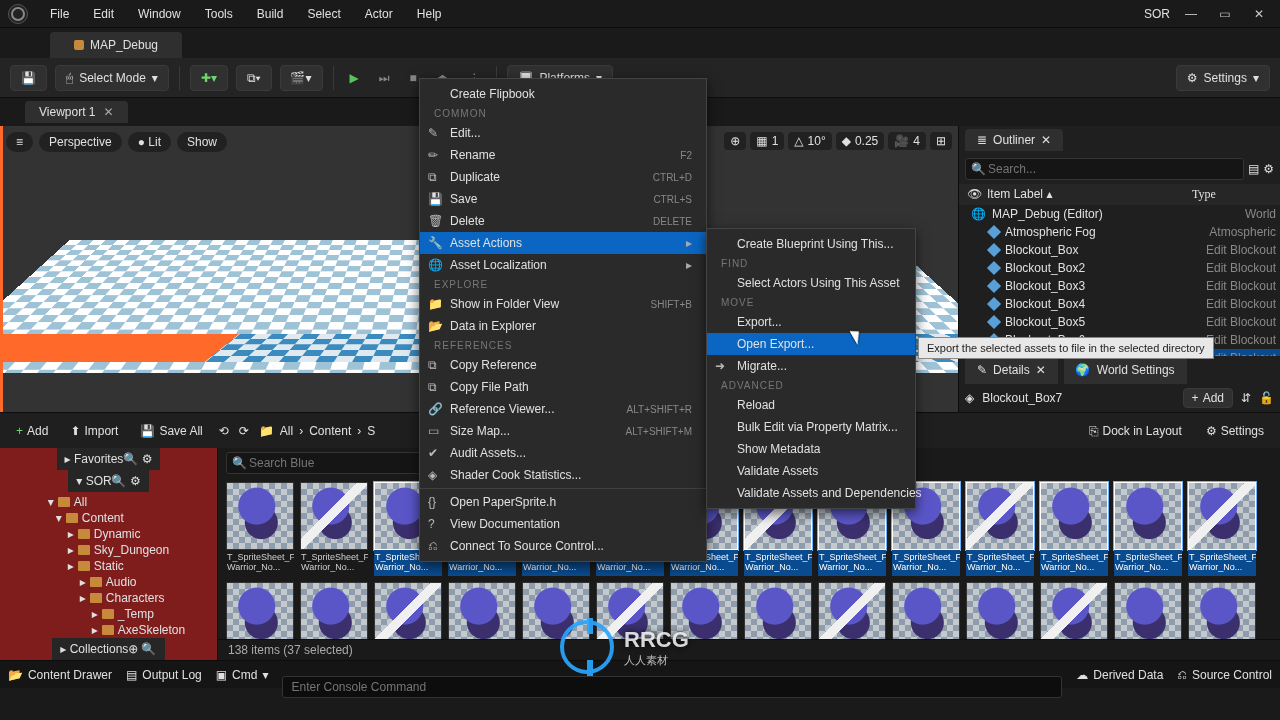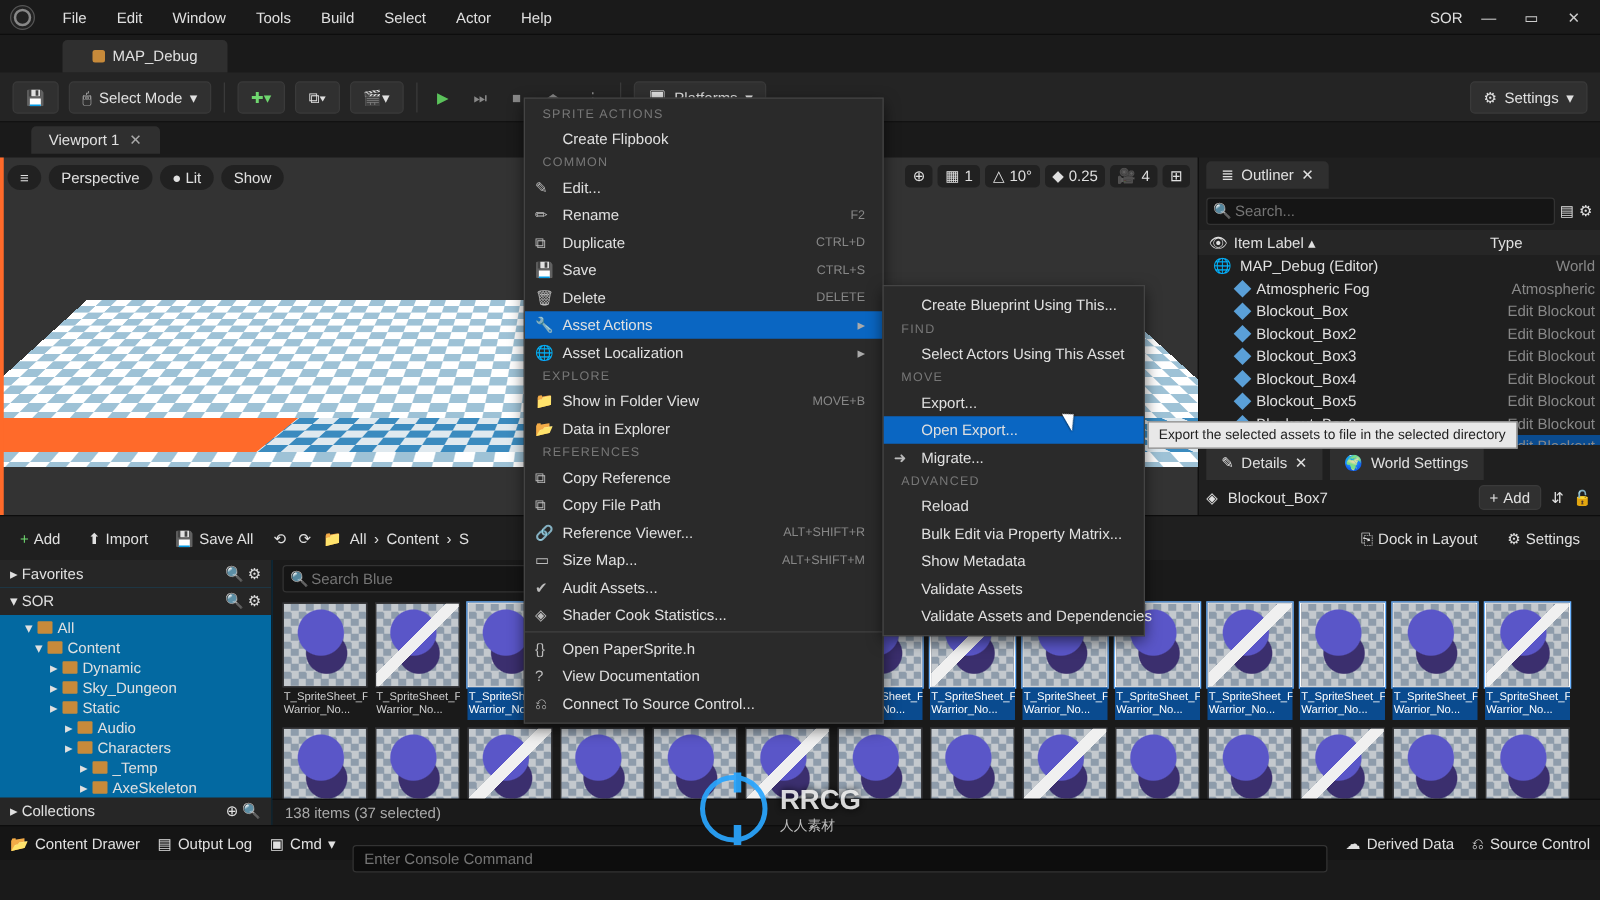--- a/index.html
+++ b/index.html
@@ -70,21 +70,21 @@
 .dw .t { background:#2f2f2f; padding:4px 12px; border-radius:4px 4px 0 0; display:flex; align-items:center; gap:6px; margin-left:6px; }
 .details-bar { display:flex; align-items:center; padding:4px 6px; gap:8px; background:#1f1f1f; }
 .details-bar .add { background:#303030; border:1px solid #3a3a3a; border-radius:4px; padding:2px 8px; display:flex; align-items:center; gap:4px; cursor:pointer; }
 
 
 .cb-toolbar { height:36px; background:#1f1f1f; display:flex; align-items:center; padding:0 10px; gap:10px; border-top:1px solid #0d0d0d; }
 .cb-btn { display:flex; align-items:center; gap:4px; cursor:pointer; padding:4px 6px; border-radius:4px; }
 .cb-btn.green { color:#6fd66f; }
 .breadcrumb { display:flex; align-items:center; gap:6px; }
 .cb-body { display:flex; height:212px; background:#1a1a1a; }
-.sources { width:218px; background:#0369a1; border-right:1px solid #0d0d0d; display:flex; flex-direction:column; }
+.sources { width:218px; background:#7f1d1d; border-right:1px solid #0d0d0d; display:flex; flex-direction:column;align-items:center; }
 .src-sec { padding:4px 8px; background:#262626; display:flex; align-items:center; justify-content:space-between; }
 .tree { flex:1; overflow:hidden; padding:2px 0; }
 .tree .node { padding:1px 4px 1px 20px; display:flex; align-items:center; gap:4px; white-space:nowrap; }
 .tree .folder { width:12px; height:10px; background:#c78a3a; border-radius:1px; }
 .tree .depth1 { padding-left:28px; } .tree .depth2 { padding-left:40px; }
 .tree .depth3 { padding-left:52px; } .tree .depth4 { padding-left:64px; }
 .grid-col { flex:1; display:flex; flex-direction:column; }
 .grid-search { padding:4px 8px; }
 .grid-search input { width:200px; background:#151515; border:1px solid #333; border-radius:3px; padding:3px 6px 3px 22px; color:#ccc; }
 .asset-grid { flex:1; padding:4px 8px; overflow:hidden; display:flex; flex-wrap:wrap; gap:6px; align-content:flex-start; }
@@ -230,21 +230,21 @@
     </div>
     <div class="search-row" style="position:relative;">
       <span class="sicon">🔍</span>
       <input placeholder="Search..." style="">
       <span>▤</span>
       <span>⚙</span>
     </div>
     <div class="ol-head">
       <span style="width:20px;">👁</span>
       <span class="c1"><span>Item Label</span> ▴</span>
-      <span style="width:80px;">Type</span>
+      <span style="width:80px;font-family:Liberation Serif, serif;">Type</span>
     </div>
     <div class="ol-body" id="ol-body">
       <div class="ol-row ol-root">
         <span>🌐</span>
         <span class="lbl">MAP_Debug (Editor)</span>
         <span class="typ">World</span>
       </div>
     <div class="ol-row">
           <span class="eye"></span>
           <span class="cube"></span>
@@ -472,21 +472,20 @@
 <div class="bottom">
   <div class="seg">📂 <span>Content Drawer</span></div>
   <div class="seg">▤ <span>Output Log</span></div>
   <div class="seg">▣ <span>Cmd</span> ▾</div>
   <input placeholder="Enter Console Command" style="">
   <div class="seg">☁ <span>Derived Data</span></div>
   <div class="seg">⎌ <span>Source Control</span></div>
 </div>
 
 <div class="ctx ctx1">
-  <div class="hdr">SPRITE ACTIONS</div>
   <div class="mi">Create Flipbook</div>
   <div class="hdr">COMMON</div>
   <div class="mi">
       <span class="ic">✎</span>
       <span>Edit...</span>
     </div>
   <div class="mi dis">
       <span class="ic">✏</span>
       <span>Rename</span>
       <span class="sc">F2</span>
@@ -513,21 +512,21 @@
     </div>
   <div class="mi">
       <span class="ic">🌐</span>
       <span>Asset Localization</span>
       <span class="ar">▸</span>
     </div>
   <div class="hdr">EXPLORE</div>
   <div class="mi">
       <span class="ic">📁</span>
       <span>Show in Folder View</span>
-      <span class="sc">MOVE+B</span>
+      <span class="sc">SHIFT+B</span>
     </div>
   <div class="mi">
       <span class="ic">📂</span>
       <span>Data in Explorer</span>
     </div>
   <div class="hdr">REFERENCES</div>
   <div class="mi">
       <span class="ic">⧉</span>
       <span>Copy Reference</span>
     </div>

